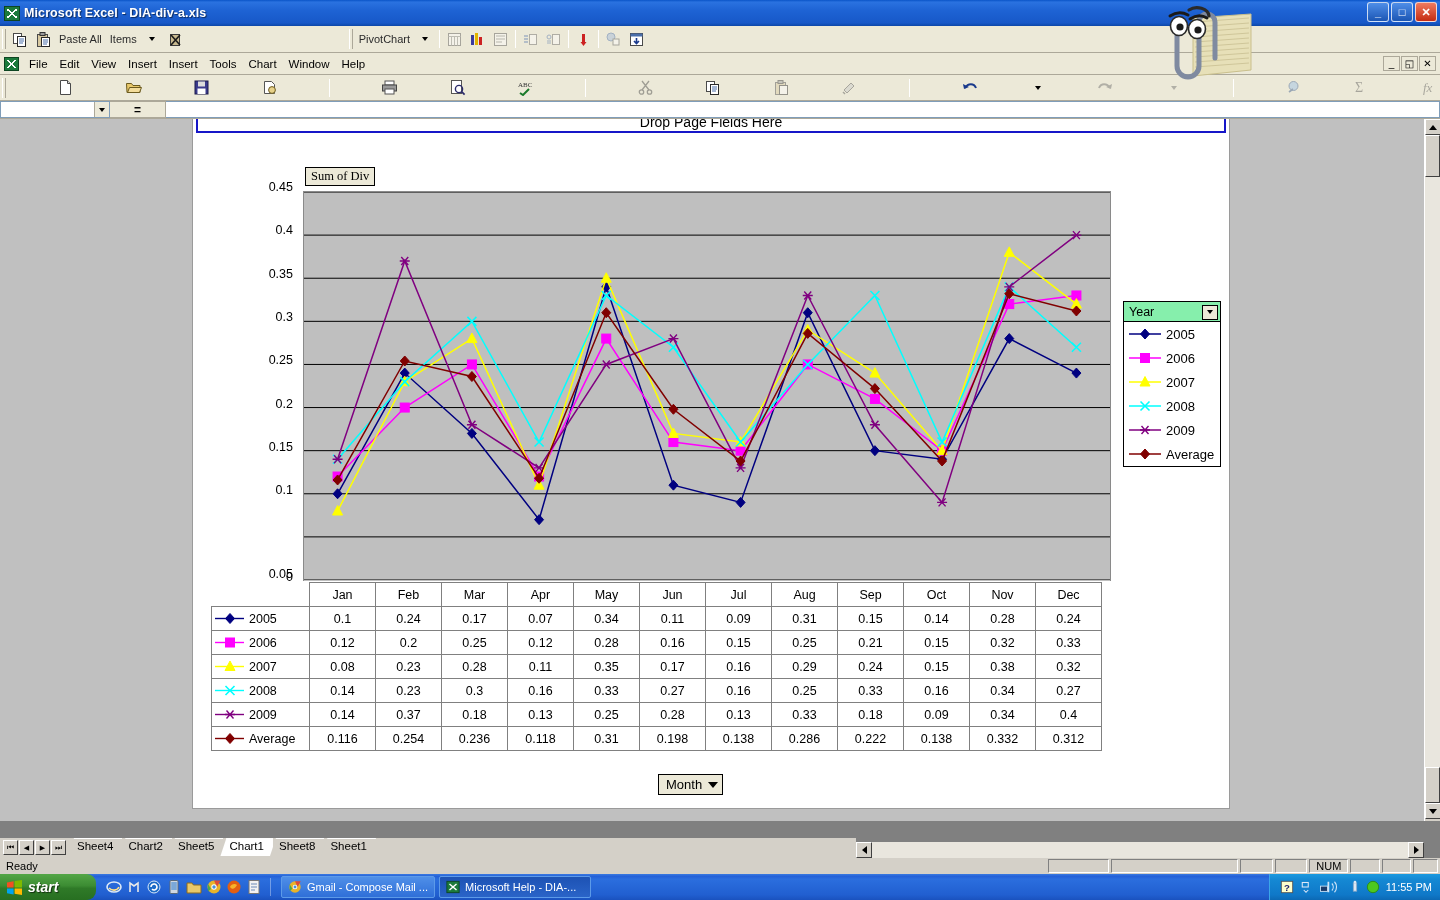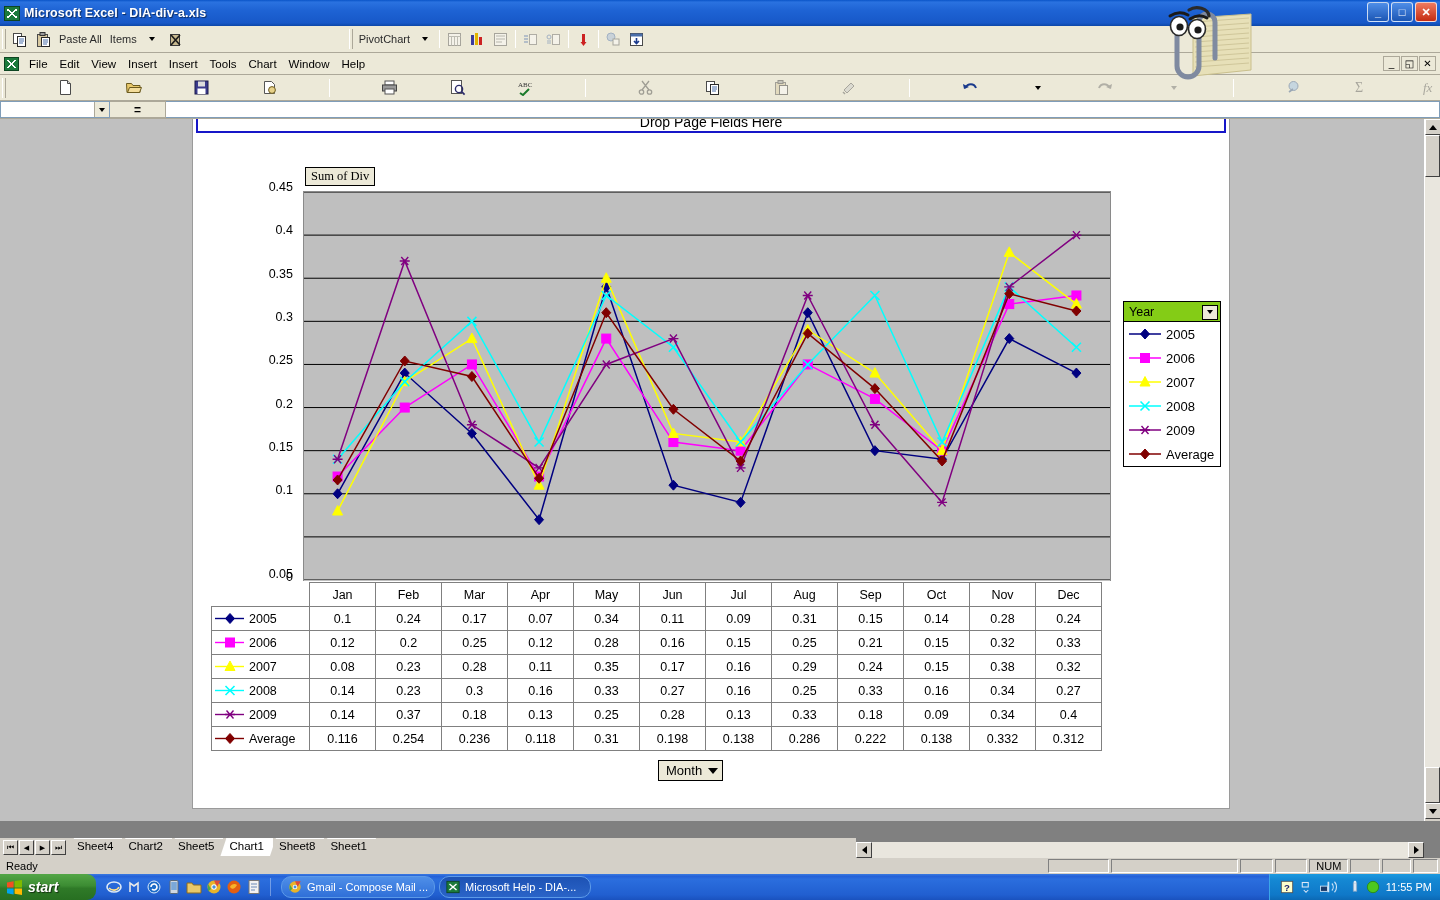--- a/index.html
+++ b/index.html
@@ -161,21 +161,21 @@
     background: #bfbfbf; border: 1px solid #8a8a8a; border-bottom: none;
   }
   .plotbox svg { display:block; }
 
   
   .legend {
     position: absolute; left: 930px; top: 182px; width: 98px;
     background: #fff; border: 1px solid #000;
   }
   .legend-head {
-    height: 20px; background: #84cc16; border-bottom: 1px solid #000;
+    height: 20px; background: #86efac; border-bottom: 1px solid #000;
     display: flex; align-items: center; padding: 1px 2px 0 5px;
     font-size: 12.5px; color:#000;
   }
   .legend-head .ddbtn {
     margin-left: auto; width: 16px; height: 15px; background:#ece9d8;
     border: 1px solid #000; display:flex; align-items:center; justify-content:center;
   }
   .legend-row { height: 24px; display: flex; align-items: center; padding-left: 4px; gap: 2px; }
   .legend-row .lname { font-size: 13px; color: #000; margin-left: 2px; }
   .lg-svg { flex:none; }
@@ -194,21 +194,21 @@
   .datatable .rowhead {
     width: 98px; text-align: left; padding-left: 3px;
     white-space: nowrap;
   }
   .datatable .rowhead .rh-inner { display:flex; align-items:center; gap:4px; }
   .datatable .rowhead .rh-label { font-size: 12.5px; }
   .datatable td.val { width: 66px; }
   .datatable th.mon { width: 66px; }
 
   .monthbtn {
-    position: absolute; left: 465px; top: 641px;
+    position: absolute; left: 465px; top: 655px;
     background:#ece9d8; border:1px solid #000; padding: 2px 4px 2px 7px;
     display:flex; align-items:center; gap:6px; font-size: 13px; color:#000;
   }
   .monthbtn .mb-arrow { width:0;height:0;border-left:5px solid transparent;
       border-right:5px solid transparent;border-top:6px solid #000; }
 
   
   .vscroll {
     position: absolute; right: 0; top: 119px; width: 16px; height: 702px;
     background: #d4d0c8; border-left: 1px solid #fff;
@@ -277,21 +277,21 @@
     border-top-right-radius: 9px; border-bottom-right-radius: 9px;
     display: flex; align-items: center; gap: 5px; padding-left: 6px;
     color: #fff; font-weight: bold; font-style: italic; font-size: 14px;
     text-shadow: 1px 1px 1px rgba(0,0,0,.6);
   }
   .ql { display:flex; align-items:center; gap:4px; padding: 0 8px 0 10px; }
   .qlsep { width:1px;height:18px;background:rgba(255,255,255,.35); }
   .taskwin {
     height: 22px; min-width: 152px; max-width: 168px; margin-right: 4px;
     background: linear-gradient(to bottom,#4f8fe8,#2f6fd8);
-    border: 1px solid #5c9ae8; border-radius: 10px;
+    border: 1px solid #5c9ae8; border-radius: 2px;
     display:flex; align-items:center; gap:5px; padding: 0 6px;
     color:#fff; font-size: 11px; white-space: nowrap; overflow: hidden;
   }
   .taskwin.pressed { background: linear-gradient(to bottom,#1d52b4,#2a64c8); }
   .tray {
     margin-left: auto; height: 26px; display:flex; align-items:center; gap:6px;
     padding: 0 8px 0 10px;
     background: linear-gradient(to bottom,#1b9ae0 0%,#1589d4 20%,#0f78c8 80%,#0c69b4 100%);
     border-left: 1px solid #3ba6e8;
     color: #fff; font-size: 11px;

